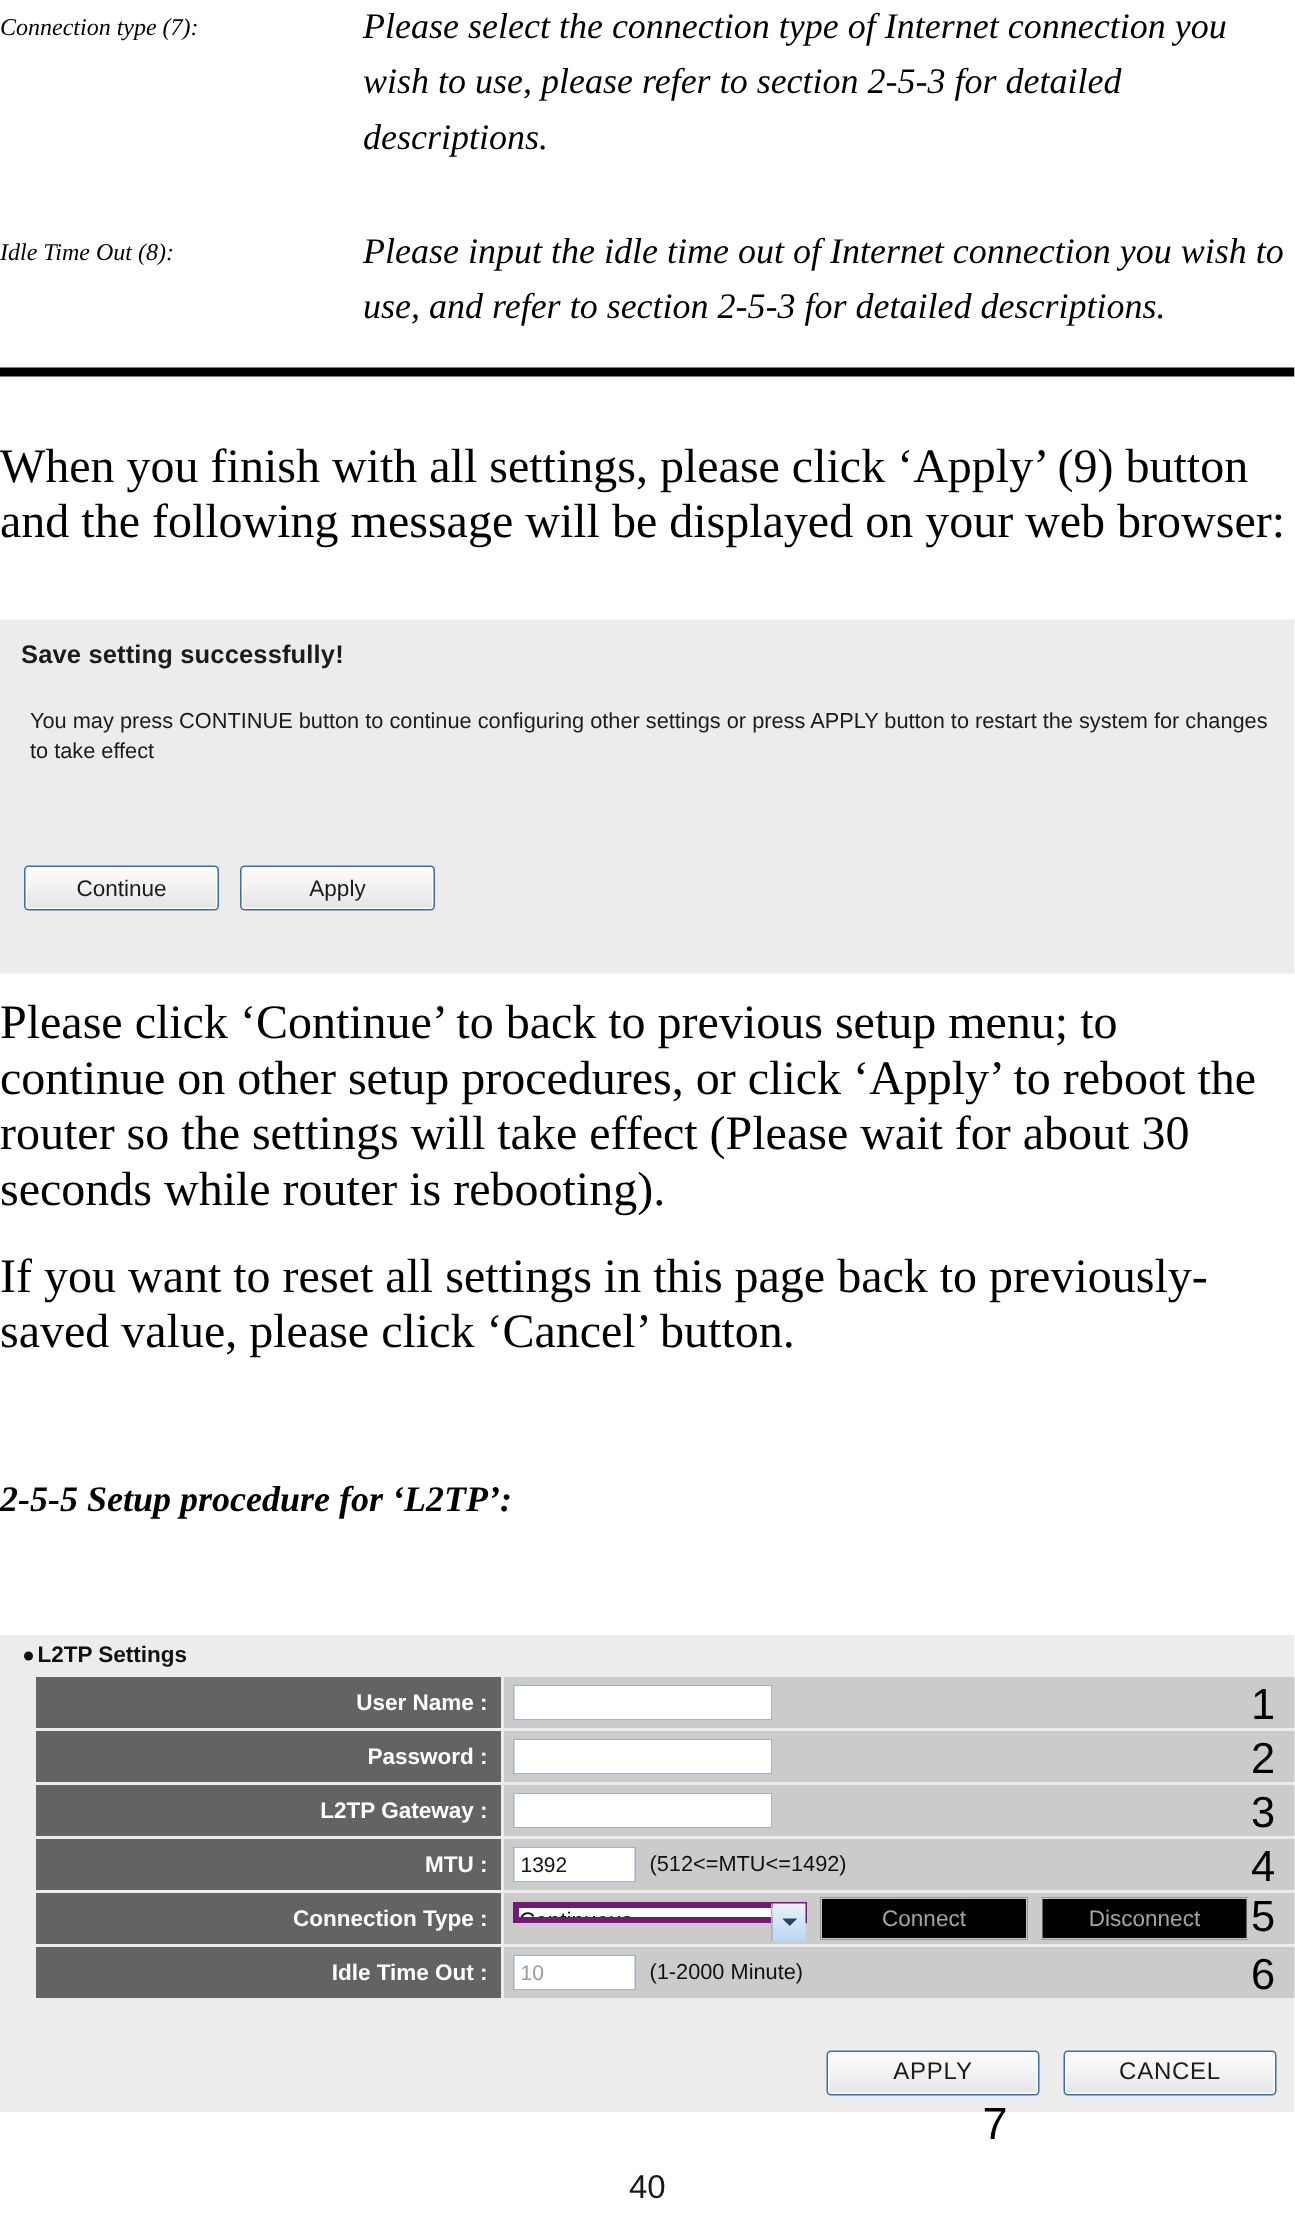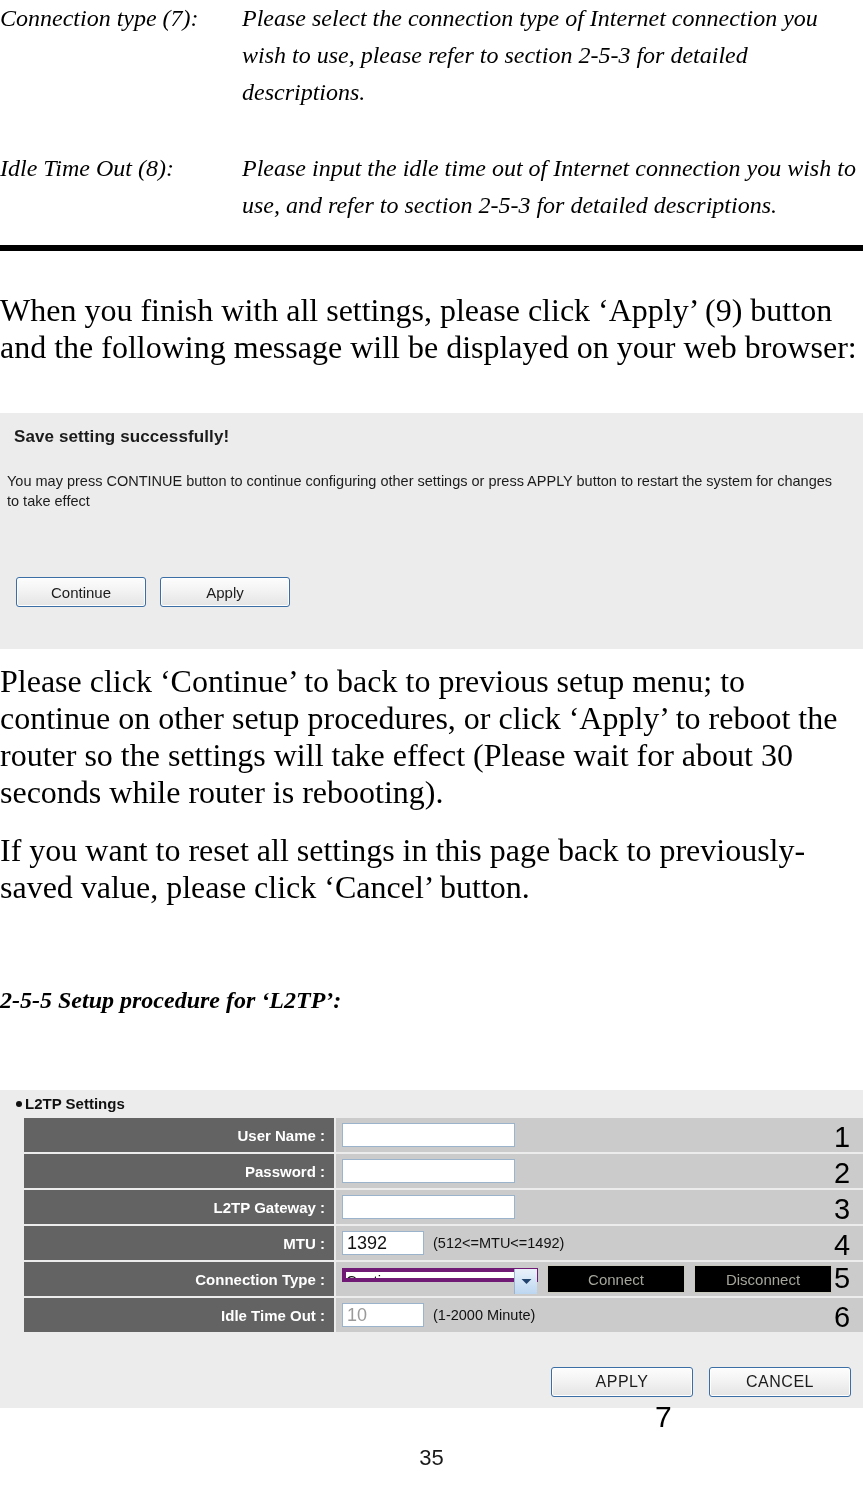--- a/index.html
+++ b/index.html
@@ -25,21 +25,21 @@
     width: 863px;
   }
   .def-row {
     display: flex;
     align-items: flex-start;
   }
   .def-term {
     width: 242px;
     flex: 0 0 242px;
     font-style: italic;
-    font-size: 24px;
+    font-size: 16px;
     line-height: 37px;
   }
   .def-desc {
     flex: 1 1 auto;
     font-style: italic;
     font-size: 24px;
     line-height: 37px;
   }
   .def-gap {
     height: 39px;
@@ -99,21 +99,21 @@
     position: absolute;
     left: 14px;
     top: 14px;
     font-size: 17px;
     font-weight: bold;
     color: #1b1b1b;
     letter-spacing: 0.1px;
   }
   .dlg-body {
     position: absolute;
-    left: 7px;
+    left: 20px;
     top: 58px;
     width: 826px;
     font-size: 14.5px;
     line-height: 20px;
     color: #1b1b1b;
   }
   .dlg-buttons {
     position: absolute;
     left: 16px;
     top: 152px;
@@ -196,21 +196,21 @@
   .val-inner {
     display: flex;
     align-items: center;
     gap: 9px;
   }
   .txt-input {
     border: 1px solid #9bb4cc;
     background: #ffffff;
     height: 24px;
     font-family: "Liberation Sans", sans-serif;
-    font-size: 18px;
+    font-size: 14px;
     color: #111;
     padding: 4px 4px;
     box-sizing: border-box;
   }
   .w-wide  { width: 173px; }
   .w-small { width: 82px; }
   .txt-input.disabled-val { color: #9a9a9a; }
   .hint {
     font-size: 14.5px;
     color: #111;
@@ -402,13 +402,13 @@
   </table>
 
   <div class="action-bar">
     <button class="xp-btn" id="apply-main-button">APPLY</button>
     <button class="xp-btn" id="cancel-main-button">CANCEL</button>
   </div>
 </div>
 
 <div class="callout-7">7</div>
 
-<div class="page-number">35</div>
+<div class="page-number">40</div>
 
 </body></html>

